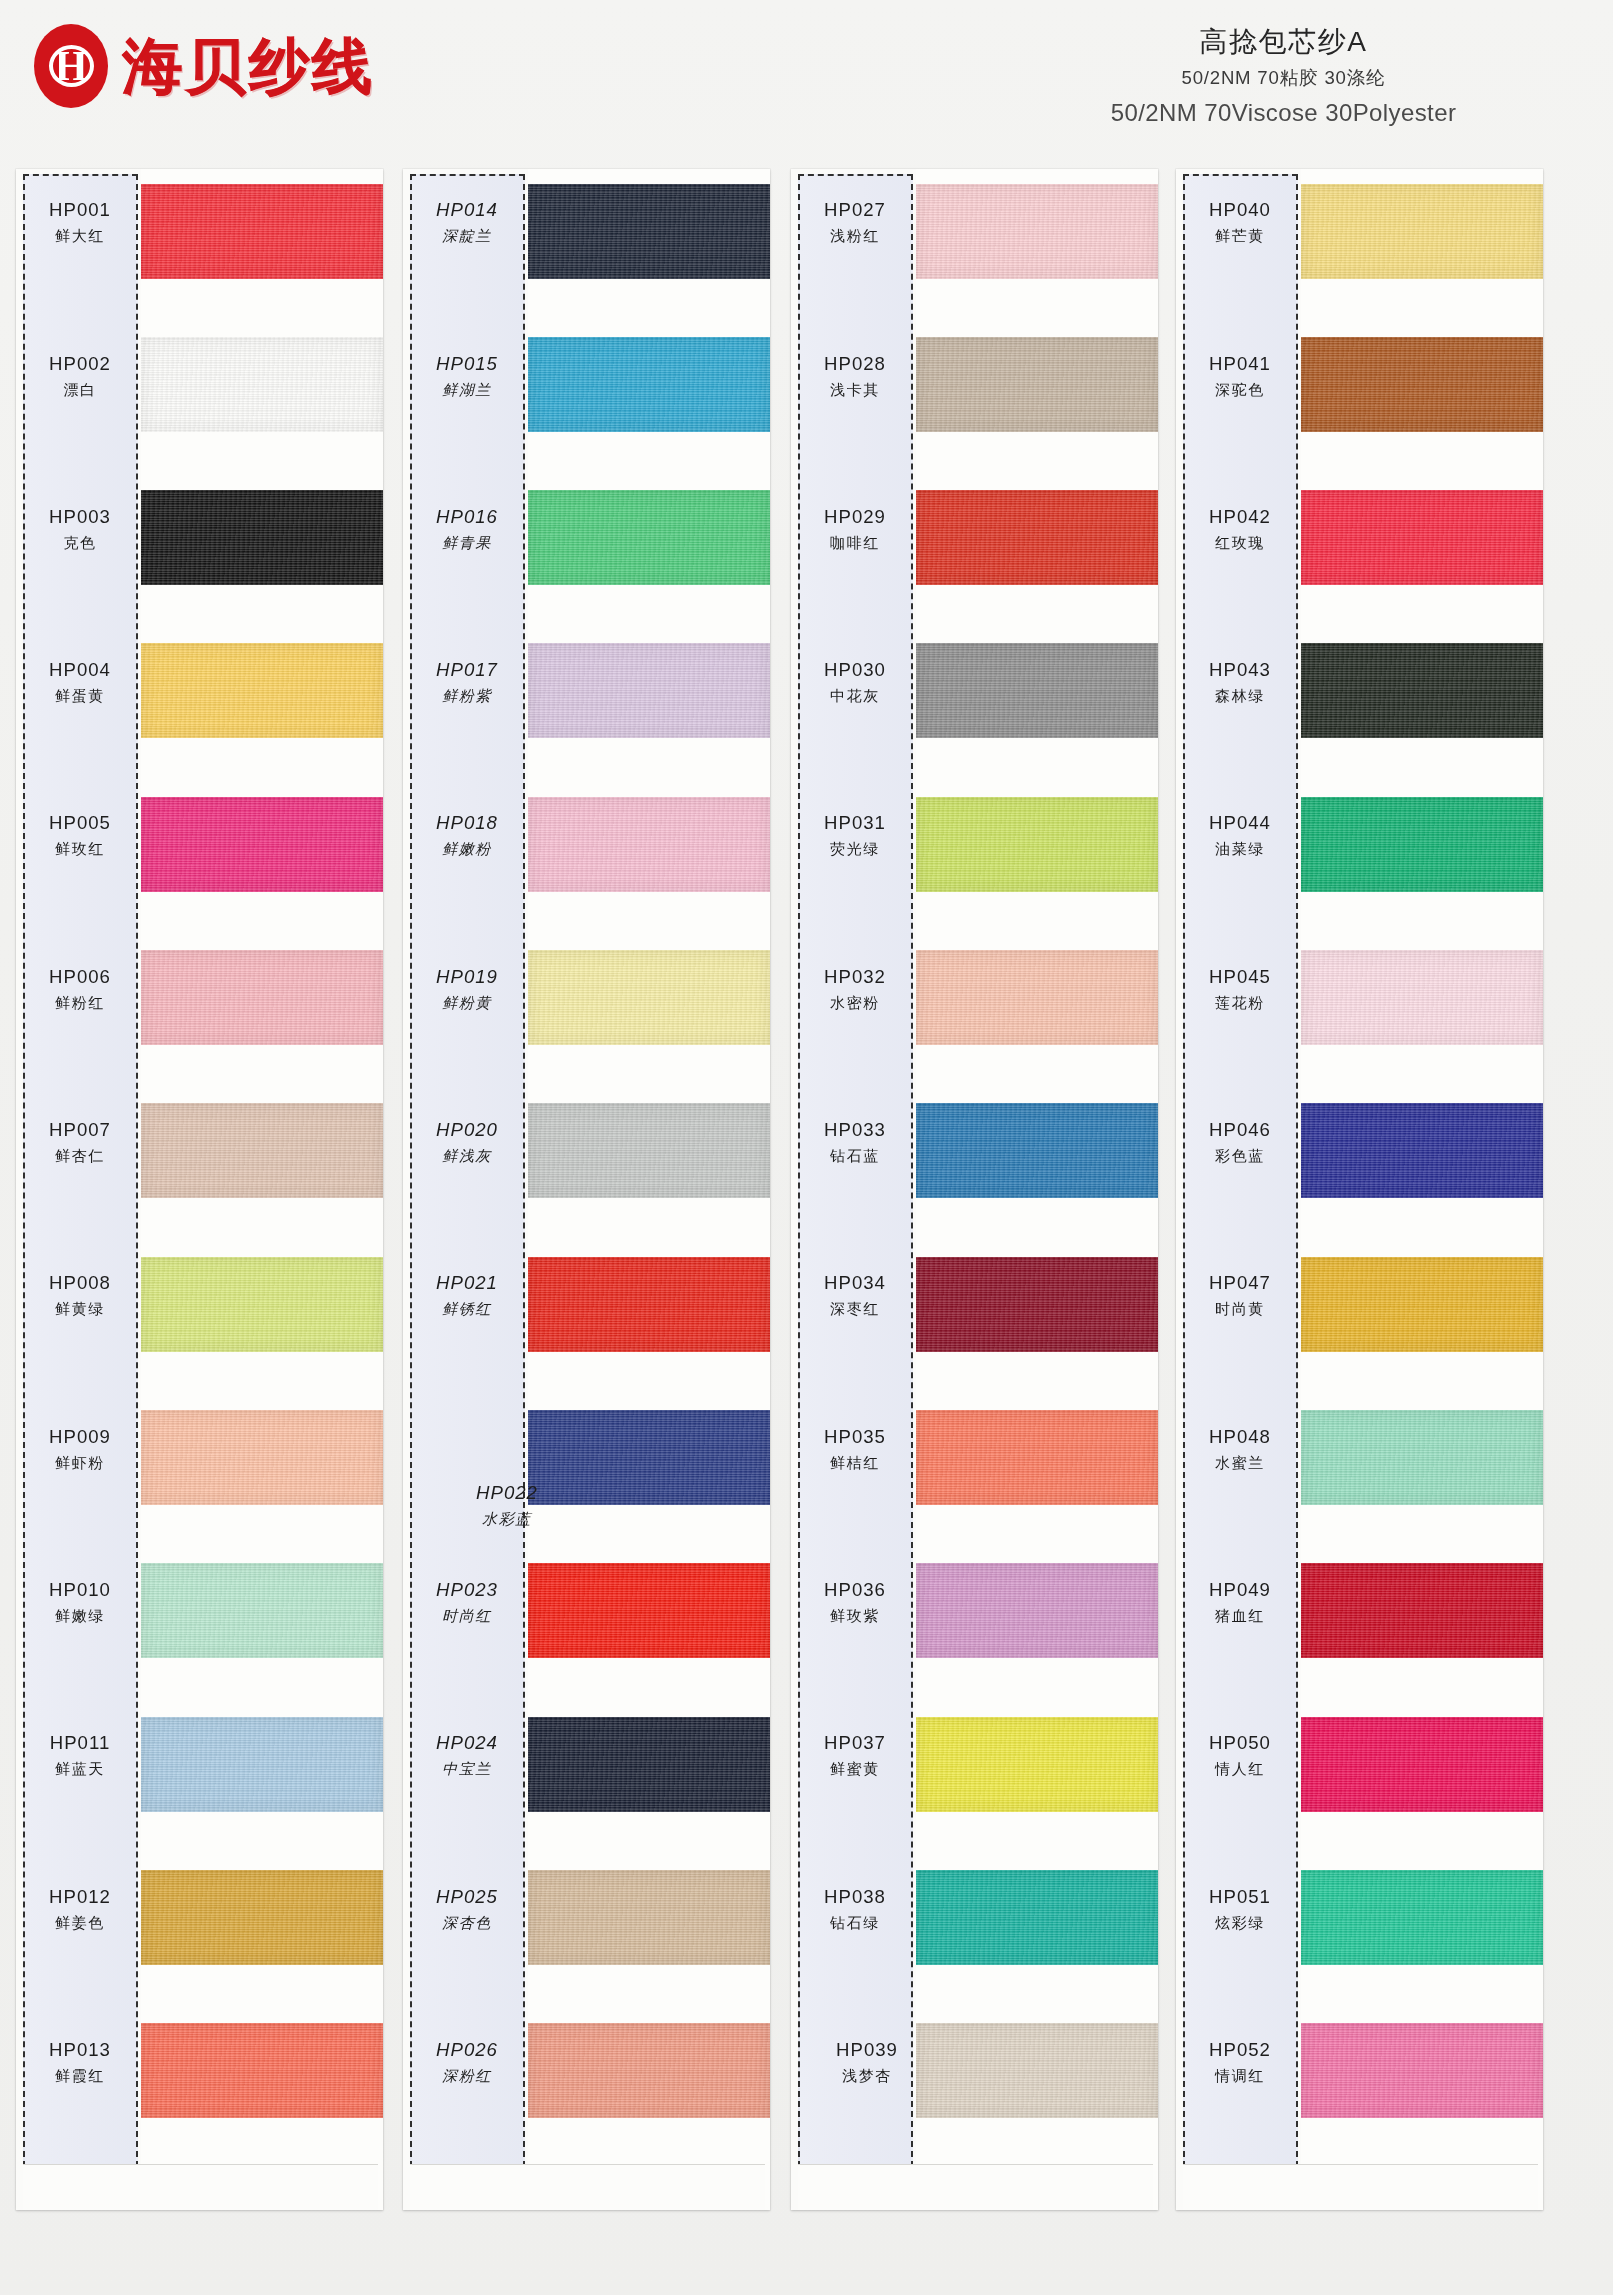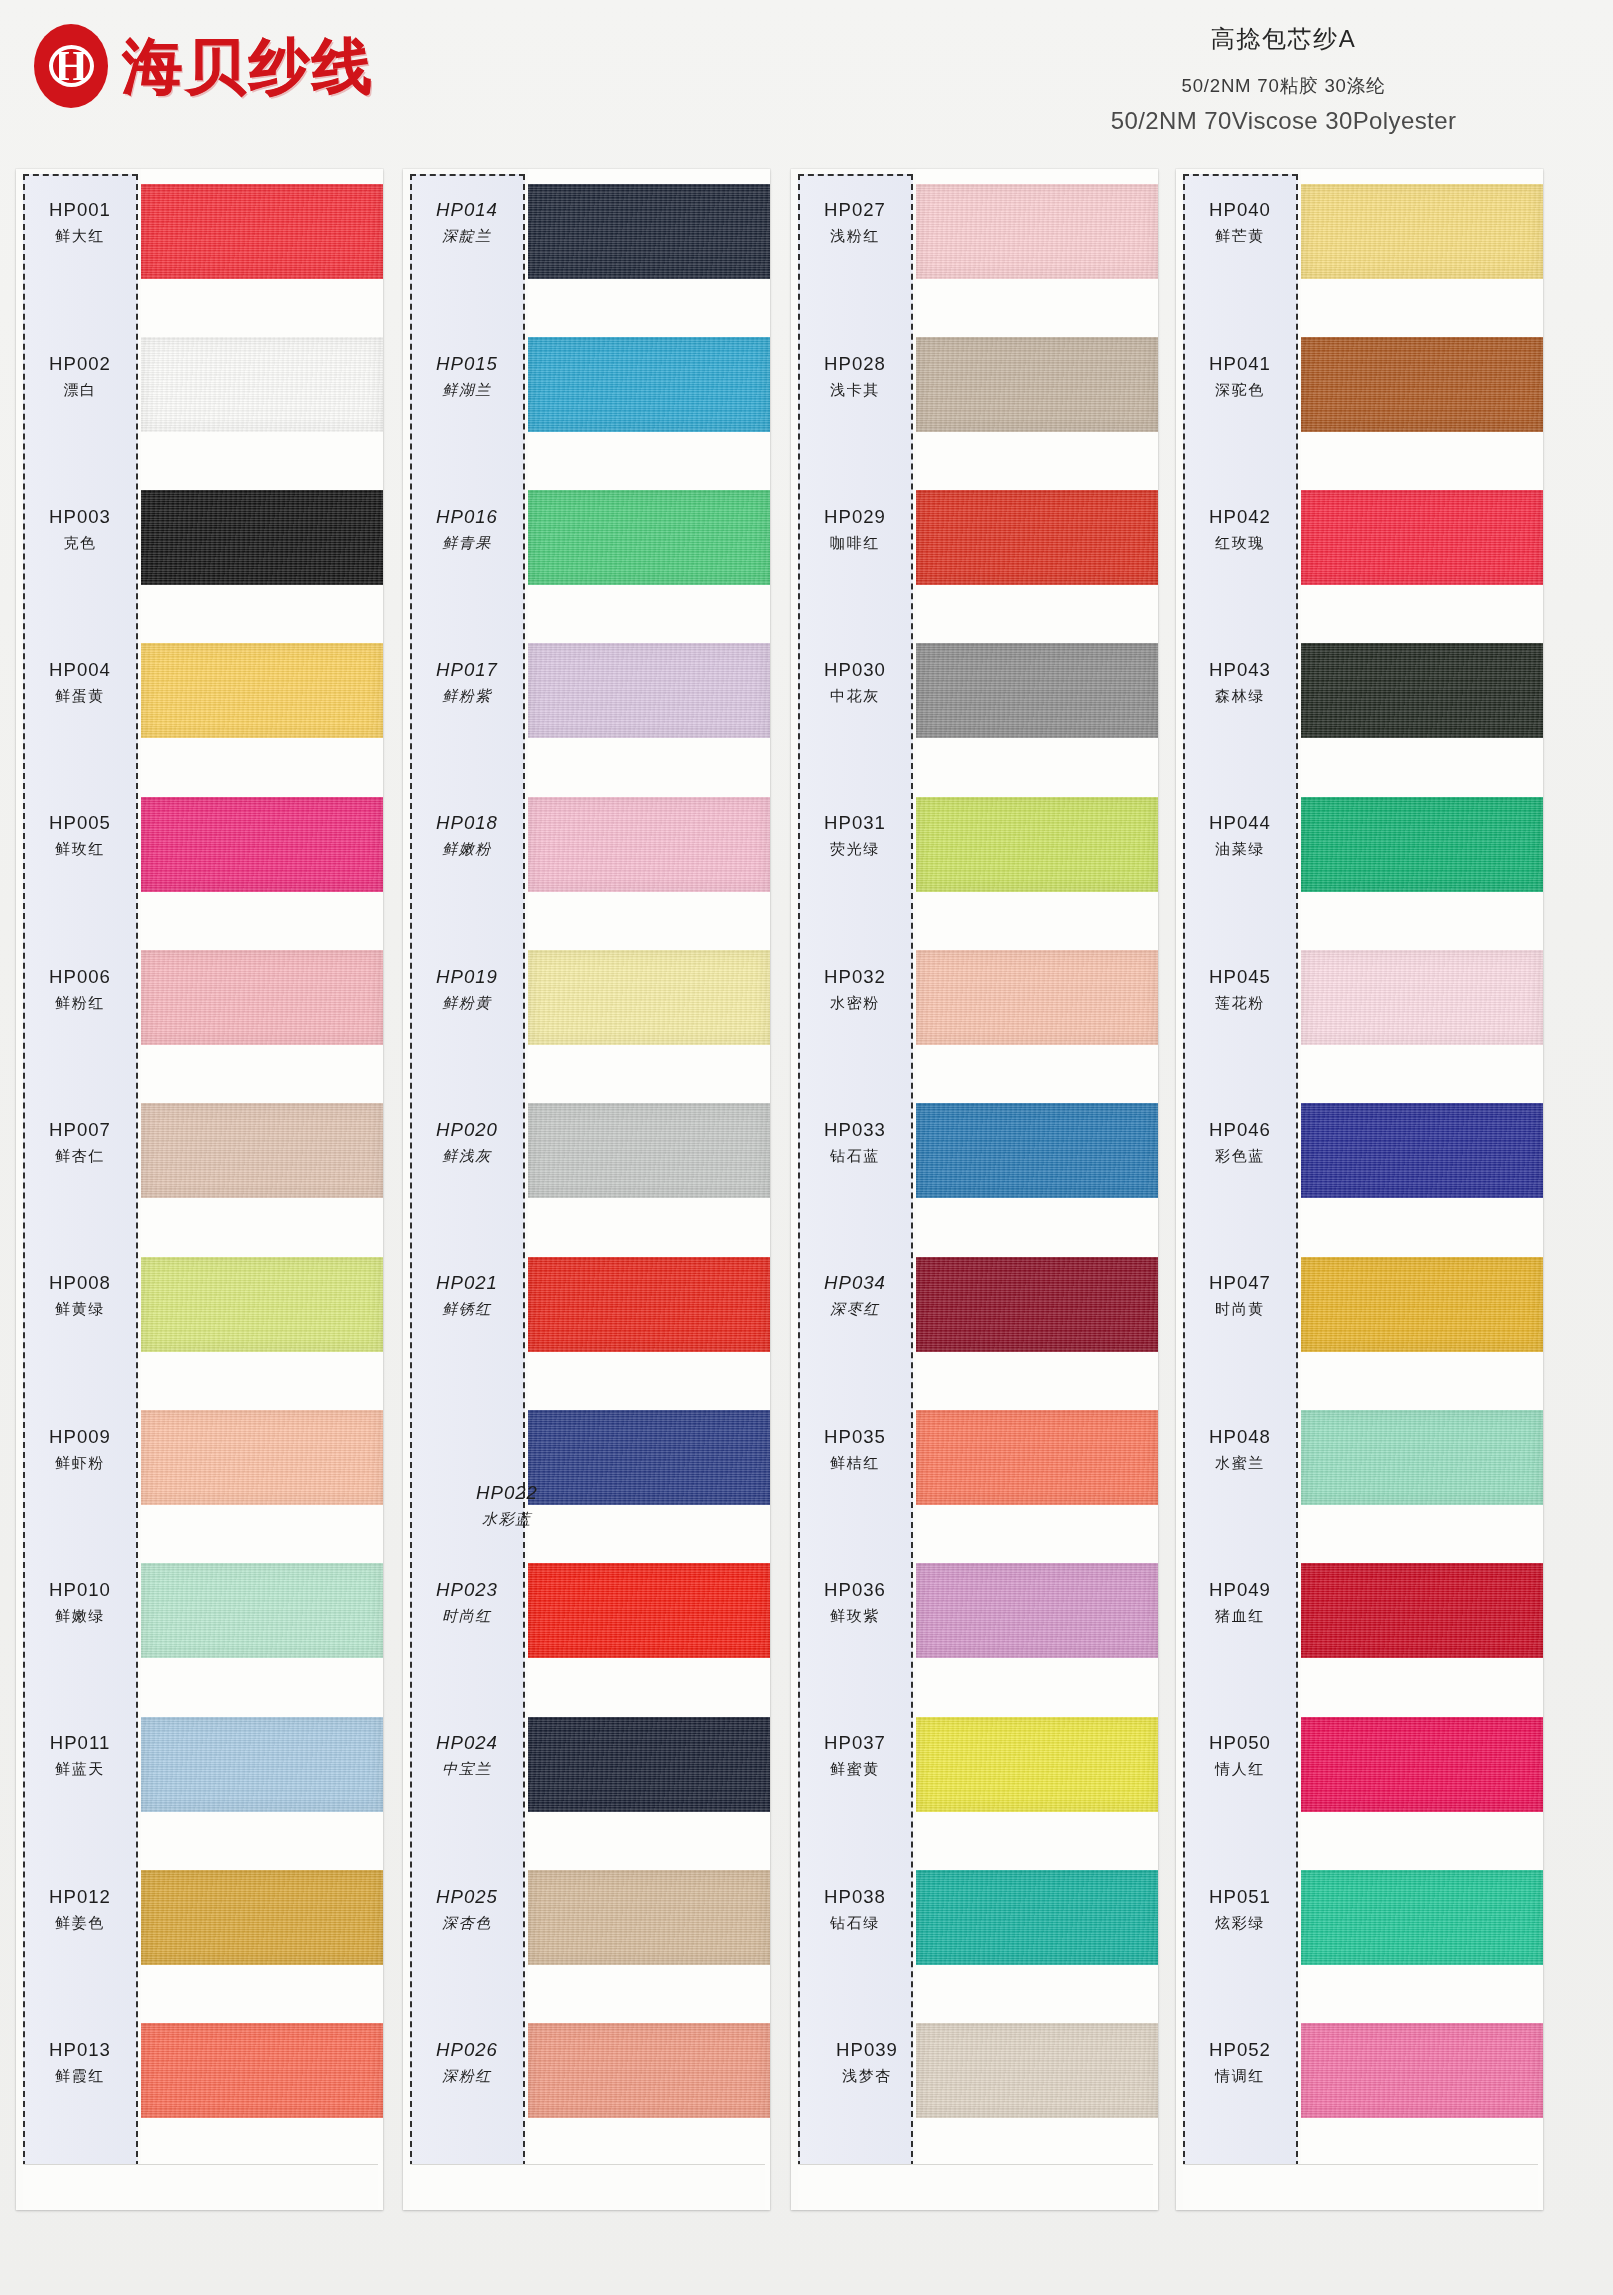--- a/index.html
+++ b/index.html
@@ -44,21 +44,21 @@
     letter-spacing:3.2px;
     font-family:"DejaVu Sans","Liberation Sans",sans-serif;
     -webkit-text-stroke:0.8px #d0141a;
     text-shadow:1.6px 1.6px 0 rgba(200,20,26,.25);
     line-height:1;
   }
   #header-right{
     position:absolute;right:48px;top:22.6px;
     text-align:center;color:#2b2b2b;width:565px;
   }
-  #title-main{font-size:24px;letter-spacing:1.6px;margin-bottom:18px;color:#262626;}
+  #title-main{font-size:28px;letter-spacing:1.6px;margin-bottom:4px;color:#262626;}
   #title-sub1{font-size:18.6px;letter-spacing:0.8px;color:#3a3a3a;margin-bottom:8px;}
   #title-sub2{font-size:24px;letter-spacing:0.4px;color:#4a4a4a;}
 
   
   #board{
     position:absolute;left:0;top:169px;width:1614px;height:2082px;
   }
   .column{
     position:absolute;top:0;
     width:367px;height:2041px;
@@ -333,21 +333,21 @@
             <span class="name">荧光绿</span>
           </div>
           <div class="label" style="top: 791px;">
             <span class="code">HP032</span>
             <span class="name">水密粉</span>
           </div>
           <div class="label" style="top: 944px;">
             <span class="code">HP033</span>
             <span class="name">钻石蓝</span>
           </div>
-          <div class="label" style="top: 1097px; font-style: italic;">
+          <div class="label" style="top: 1097px;">
             <span class="code">HP034</span>
             <span class="name">深枣红</span>
           </div>
           <div class="label" style="top: 1251px;">
             <span class="code">HP035</span>
             <span class="name">鲜桔红</span>
           </div>
           <div class="label" style="top: 1404px;">
             <span class="code">HP036</span>
             <span class="name">鲜玫紫</span>

